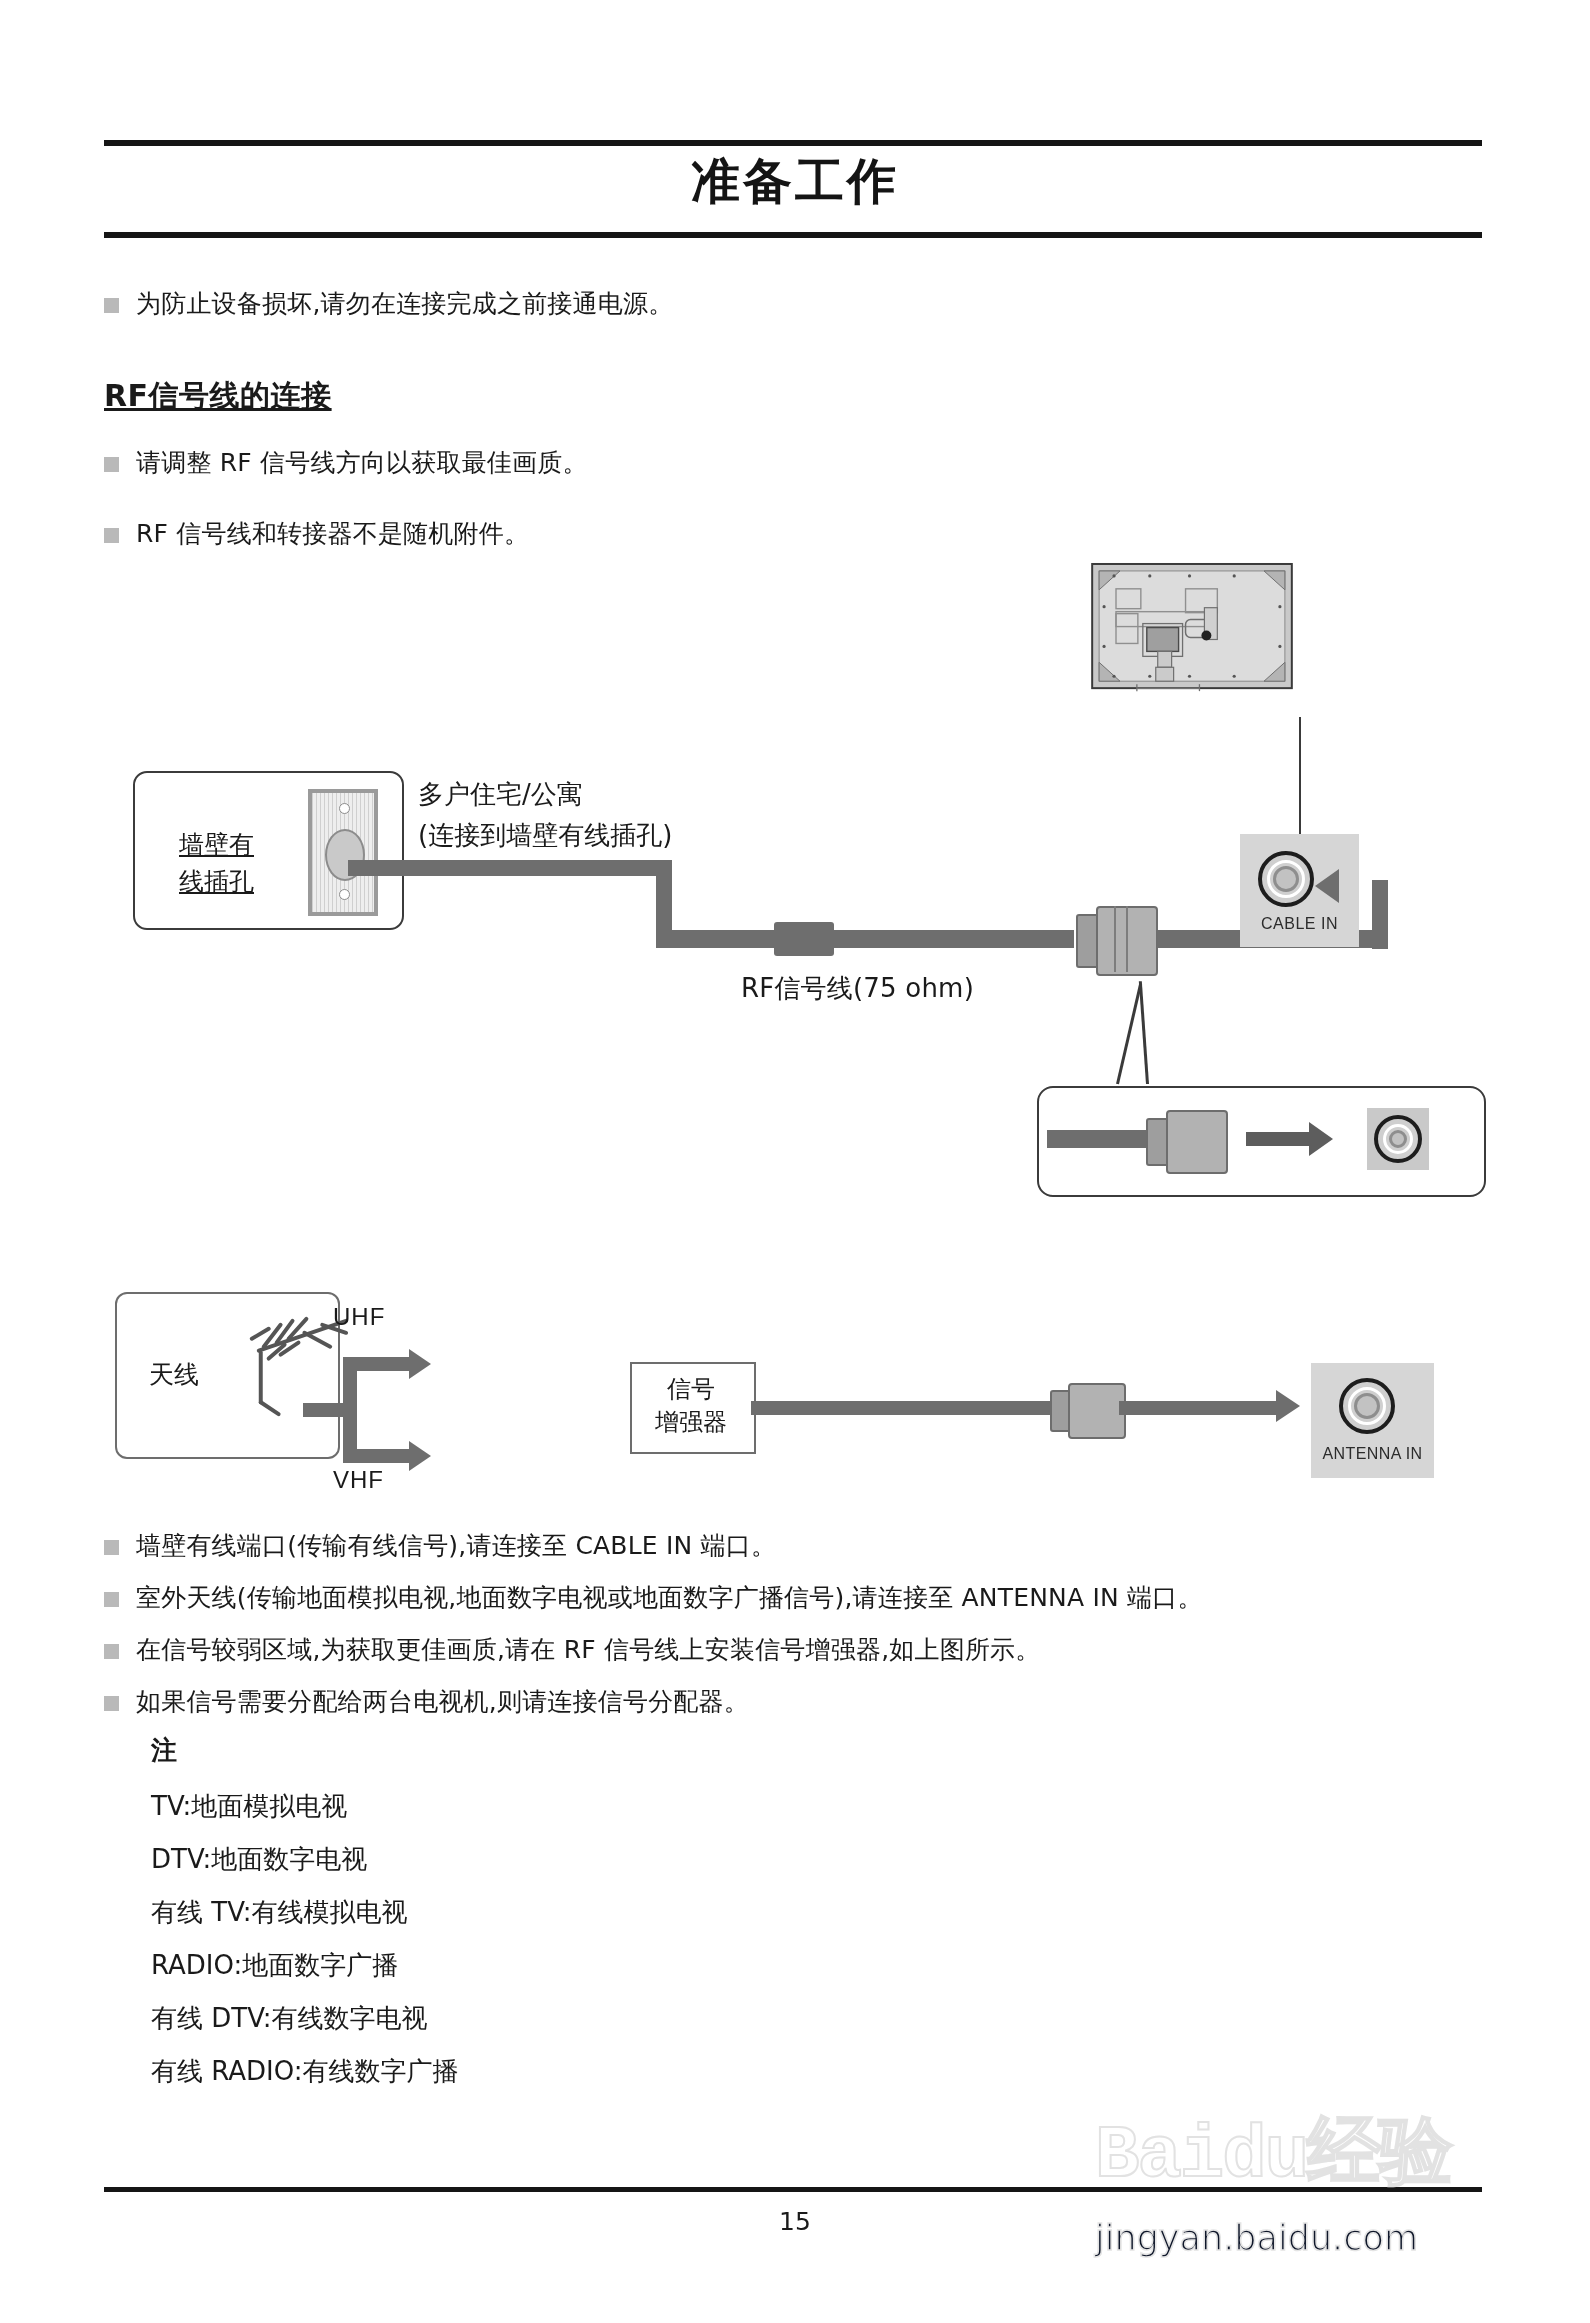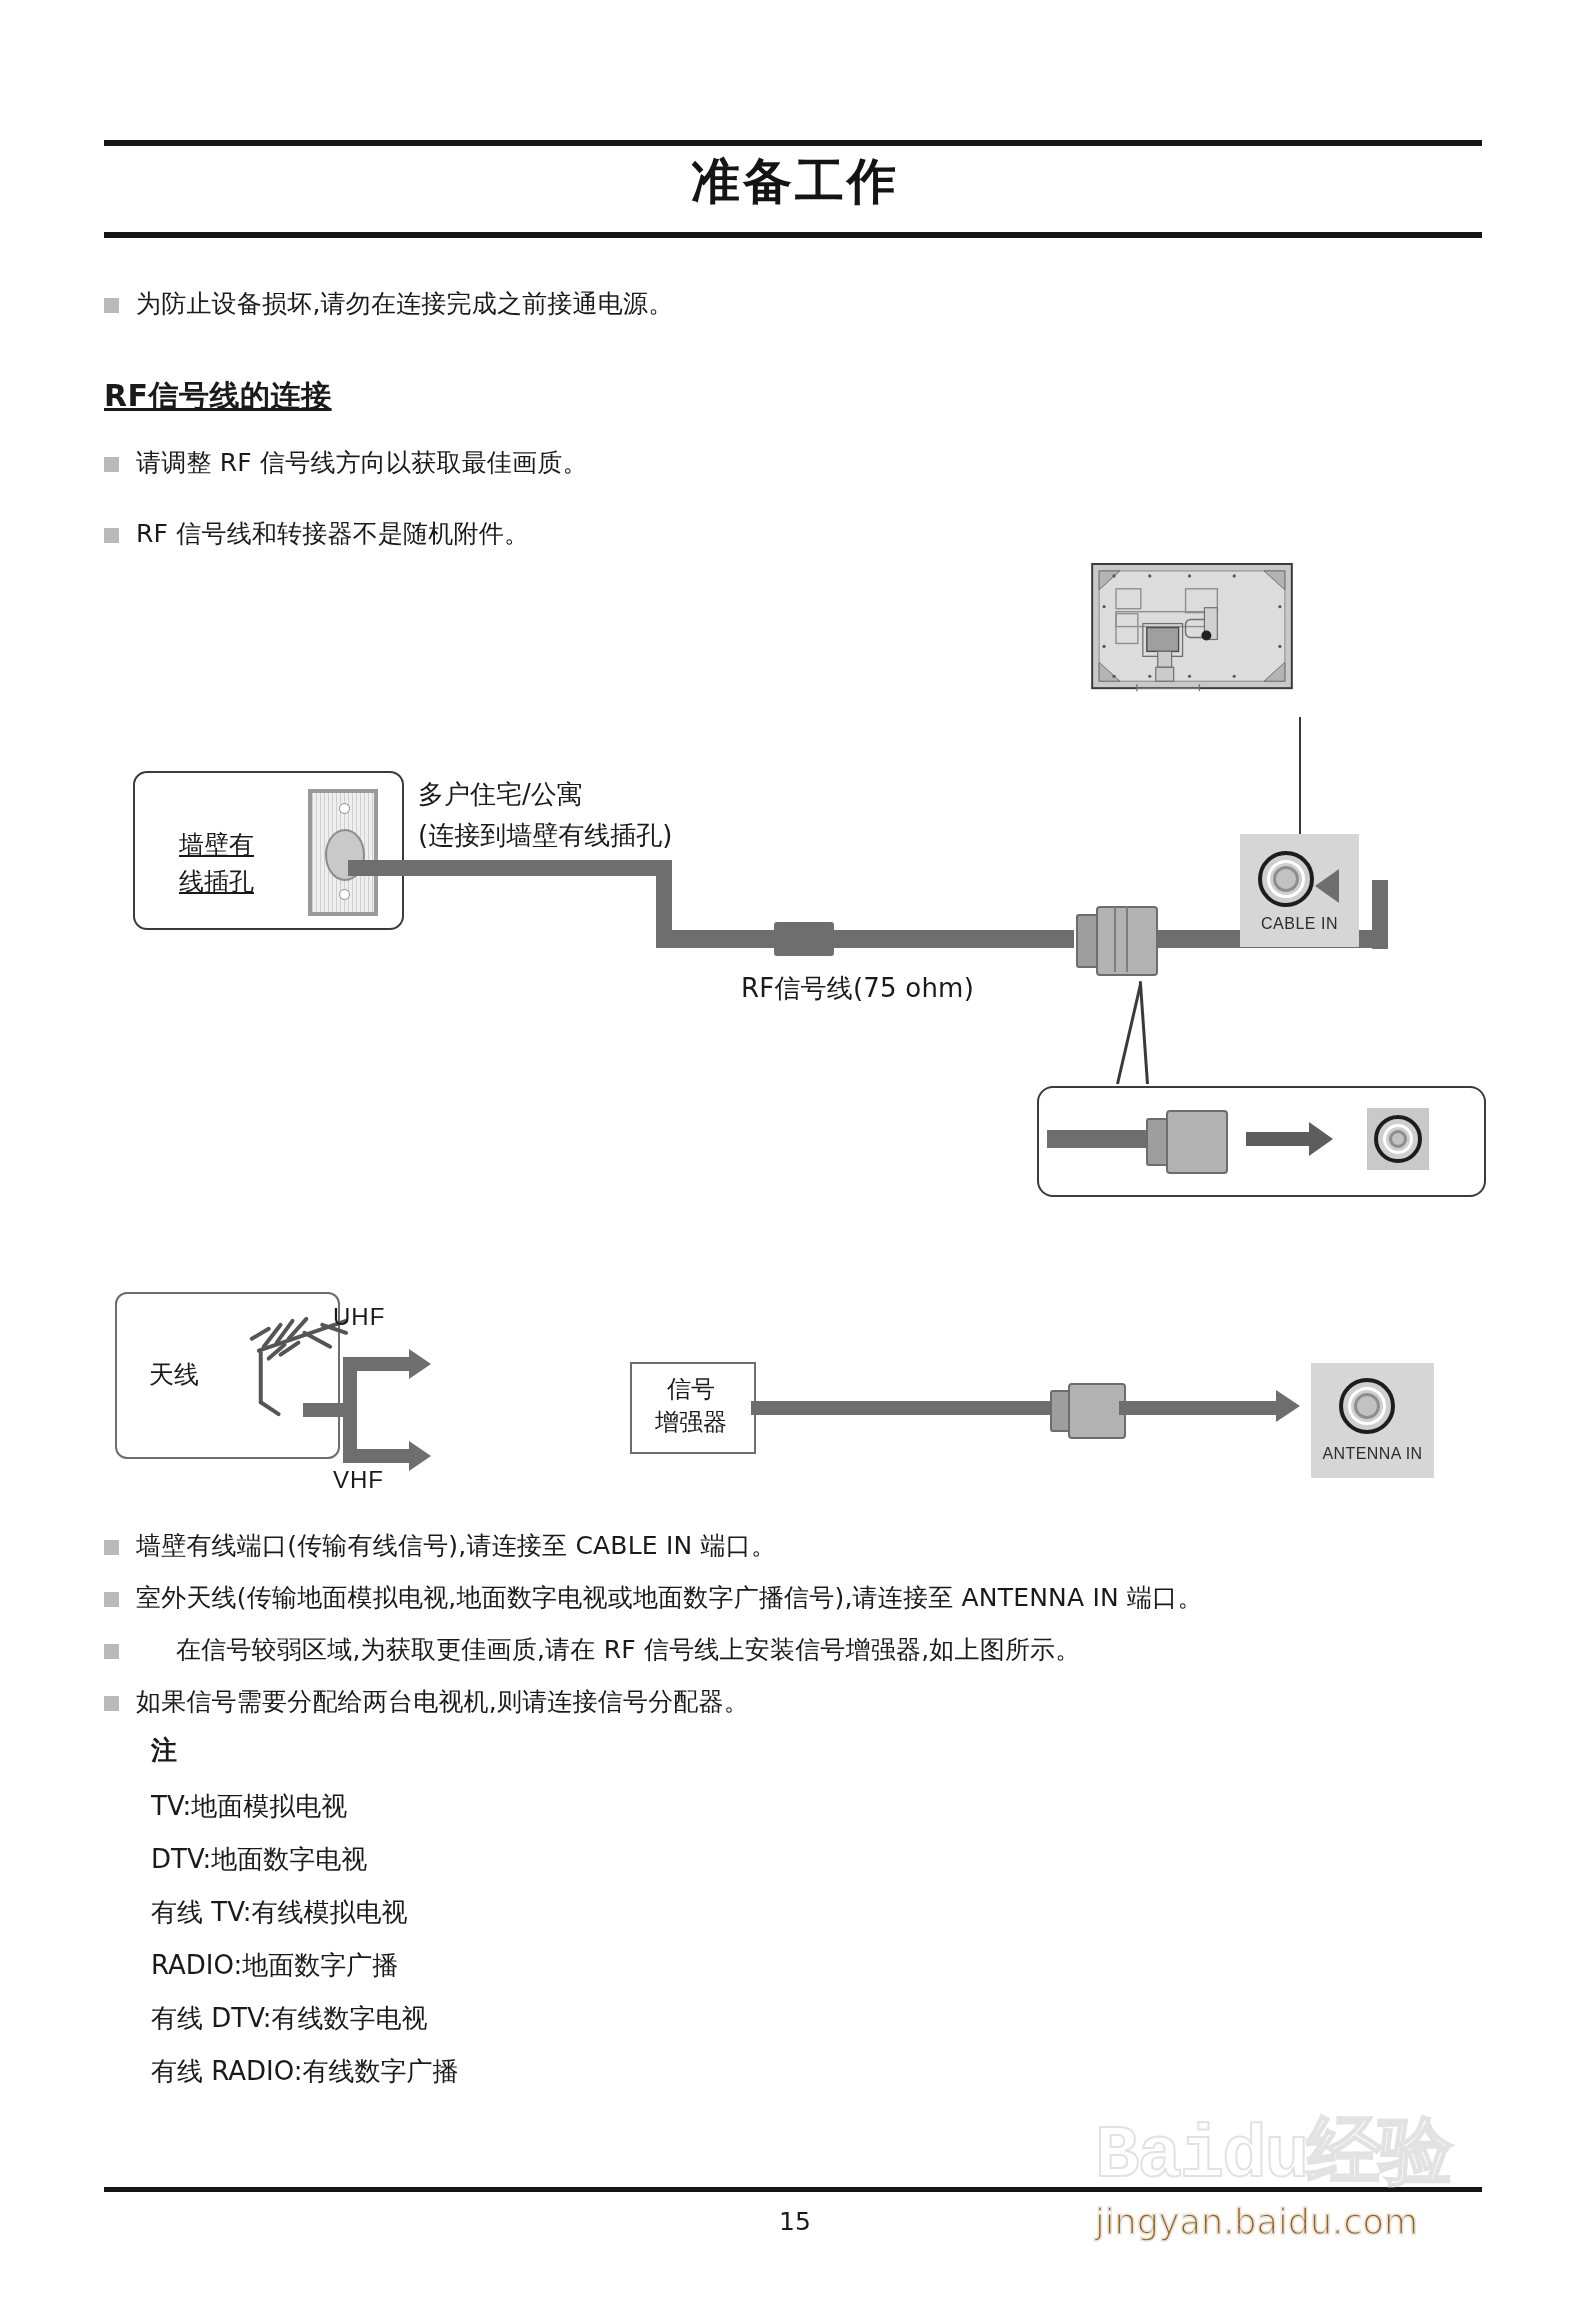--- a/index.html
+++ b/index.html
@@ -31,43 +31,43 @@
   .b1{left:104px;top:287px;}
   .sec-head{
     position:absolute;left:104px;top:376px;font-size:30px;font-weight:bold;
     font-family:"DejaVu Sans","Liberation Sans",sans-serif;letter-spacing:0.5px;text-decoration:underline;
   }
   .b2{left:104px;top:446px;}
   .b3{left:104px;top:517px;}
 
   .b4{left:104px;top:1529px;}
   .b5{left:104px;top:1581px;}
-  .b6{left:104px;top:1633px;gap:40px;}
+  .b6{left:104px;top:1633px;}
   .b7{left:104px;top:1685px;}
   .b4 .bullet-text,.b5 .bullet-text,.b6 .bullet-text,.b7 .bullet-text{font-size:25px;}
 
   
   .note-block{position:absolute;left:151px;top:1733px;}
   .note-title{font-size:26px;font-weight:bold;margin-bottom:12px;
     font-family:"DejaVu Sans","Liberation Sans",sans-serif;}
   .note-line{font-size:26px;line-height:53px;white-space:nowrap;
     font-family:"DejaVu Sans","Liberation Sans",sans-serif;}
 
   
   .rule-foot{position:absolute;left:104px;top:2187px;width:1378px;height:5px;background:#151515;}
   .page-num{position:absolute;left:0;top:2207px;width:1590px;text-align:center;font-size:25px;
     font-family:"DejaVu Sans","Liberation Sans",sans-serif;}
 
   .watermark{position:absolute;left:1095px;top:2114px;width:418px;height:169px;
     pointer-events:none;user-select:none;}
   .wm-main{font-size:74px;font-weight:bold;color:#ffffff;letter-spacing:-2px;
     -webkit-text-stroke:2px #e2e2e2;text-shadow:0 0 1px #e6e6e6;
     font-family:Liberation Mono, monospace;line-height:84px;}
-  .wm-sub{font-size:35px;color:#a16207;-webkit-text-stroke:1.6px #e4e4e4;
-    font-family:"DejaVu Sans","Liberation Sans",sans-serif;letter-spacing:0px;margin-top:4px;}
+  .wm-sub{font-size:35px;color:#0f172a;-webkit-text-stroke:1.6px #e4e4e4;
+    font-family:"DejaVu Sans","Liberation Sans",sans-serif;letter-spacing:0px;margin-top:20px;}
 
   
   .diagram1{position:absolute;left:0;top:0;width:1590px;height:2323px;}
   .wall-box{
     position:absolute;left:133px;top:771px;width:267px;height:155px;
     border:2.5px solid #3b3b3b;border-radius:14px;background:#fff;
   }
   .wall-box-label{
     position:absolute;left:157px;top:826px;width:119px;text-align:center;
     font-size:25px;line-height:37px;

